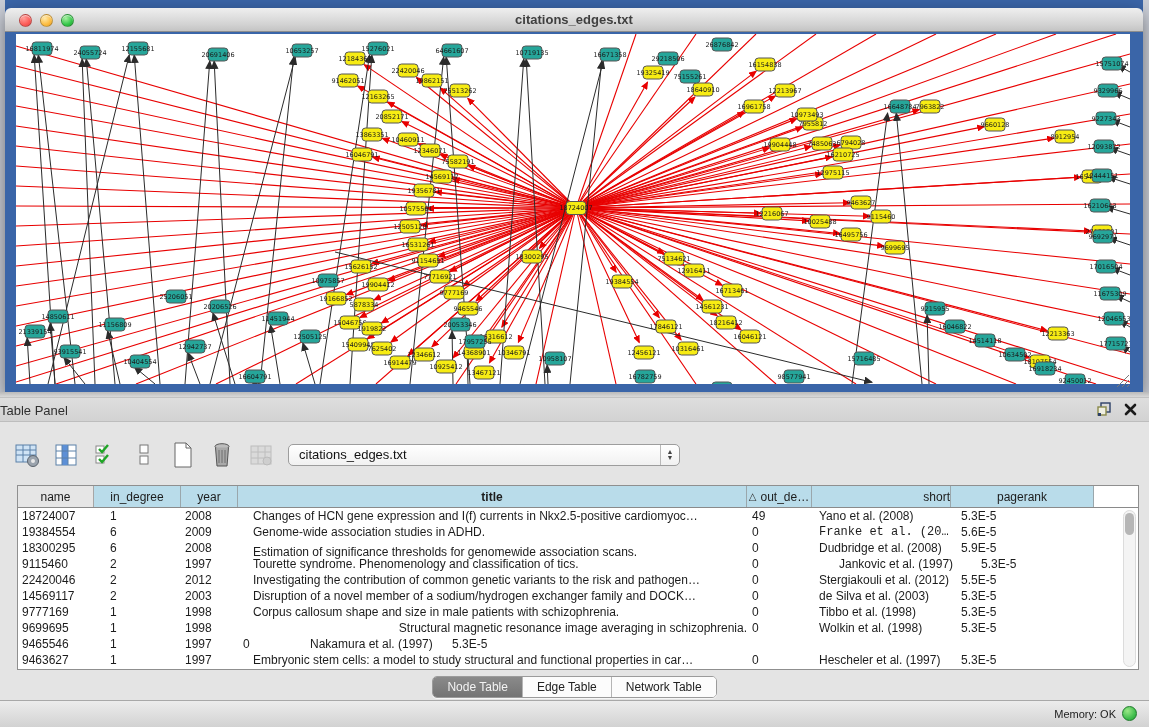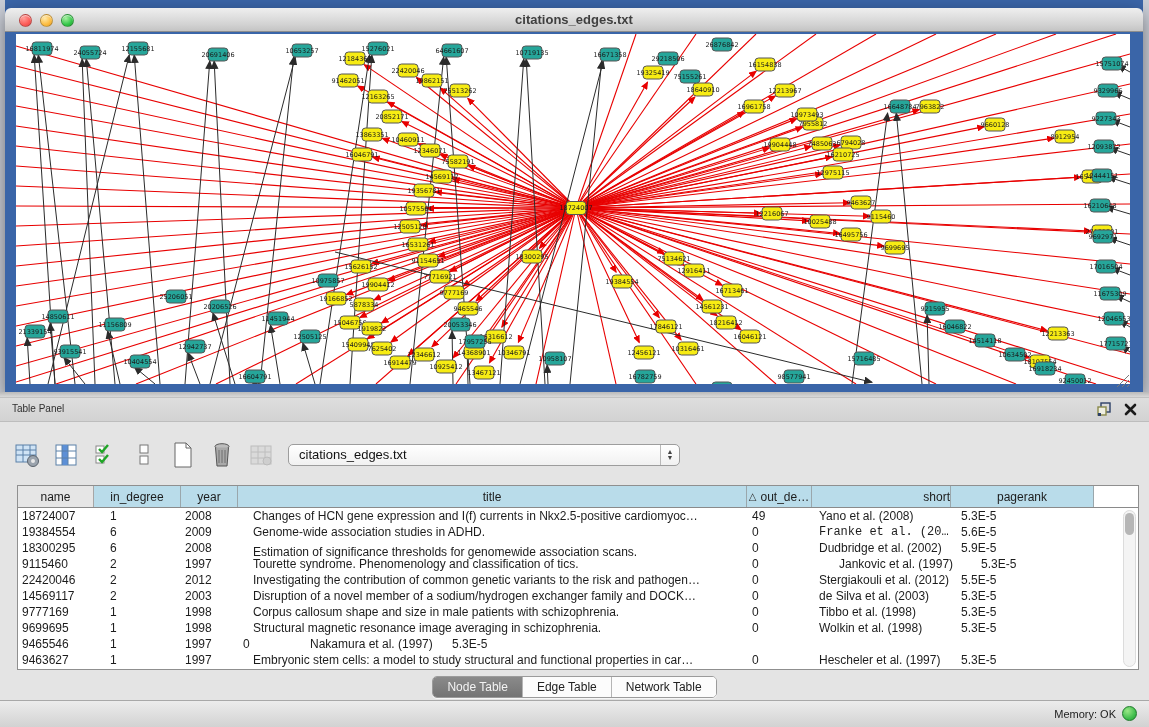--- a/index.html
+++ b/index.html
@@ -29,21 +29,21 @@
   .net-canvas { position:absolute; left:11px; top:2px; width:1114px; height:350px; background:#ffffff; }
   .net-canvas svg { display:block; }
   .resize-grip { position:absolute; right:13px; bottom:4px; width:14px; height:14px; }
 
   
   .dock { position:absolute; left:0; top:392px; width:1149px; height:335px; background:#e4e4e4; }
   .dock-edge { position:absolute; left:0; top:0; width:100%; height:6px;
     background:linear-gradient(#b9b9b9,#d9d9d9); border-bottom:1px solid #c2c2c2; }
   .panel-titlebar { position:absolute; left:0; top:6px; width:100%; height:24px;
     background:linear-gradient(#dedede,#d2d2d2); border-bottom:1px solid #bdbdbd; }
-  .panel-titlebar .label { position:absolute; left:12px; top:5px; font-size:10px; color:#303030; }
+  .panel-titlebar .label { position:absolute; left:0; top:5px; font-size:13px; color:#303030; }
   .panel-btns { position:absolute; right:12px; top:4px; display:flex; gap:12px; align-items:center; }
 
   .toolbar { position:absolute; left:14px; top:46px; height:34px; display:flex; align-items:center; gap:13px; }
   .tb-icon { width:26px; height:26px; display:flex; align-items:center; justify-content:center; }
   .fx { font-family:"Liberation Serif","DejaVu Serif",serif; font-style:italic; font-weight:bold;
     font-size:16px; color:#222; }
   .fx small { font-size:10px; font-weight:bold; }
 
   .combo { position:absolute; left:288px; top:52px; width:392px; height:22px;
     background:linear-gradient(#ffffff,#f1f1f1); border:1px solid #9d9d9d; border-radius:5px;
@@ -605,21 +605,21 @@
     <div class="thead" id="thead">
         <div class="th gray" style="width: 76px;">
           <span>name</span>
         </div>
         <div class="th" style="width: 87px;">
           <span>in_degree</span>
         </div>
         <div class="th" style="width: 57px;">
           <span>year</span>
         </div>
-        <div class="th" style="width: 509px;">
+        <div class="th" style="width: 509px; font-weight: bold;">
           <span>title</span>
         </div>
         <div class="th" style="width: 65px;">
           <span class="sort">△</span>
           <span>out_de…</span>
         </div>
         <div class="th" style="width: 139px; justify-content: flex-end;">
           <span>short</span>
         </div>
         <div class="th" style="width: 143px;">
@@ -644,21 +644,21 @@
           <div class="td" style="width: 65px; padding-left: 5px;">0</div>
           <div class="td" style="width: 139px; padding-left: 7px; font-family: Liberation Mono, monospace;">Franke et al. (2009)</div>
           <div class="td" style="width: 143px; padding-left: 10px;">5.6E-5</div>
         </div>
         <div class="tr">
           <div class="td" style="width: 76px; padding-left: 4px;">18300295</div>
           <div class="td" style="width: 87px; padding-left: 16px;">6</div>
           <div class="td" style="width: 57px; padding-left: 4px;">2008</div>
           <div class="td" style="width: 509px; padding-left: 15px; margin-top: 8px;">Estimation of significance thresholds for genomewide association scans.</div>
           <div class="td" style="width: 65px; padding-left: 5px;">0</div>
-          <div class="td" style="width: 139px; padding-left: 7px;">Dudbridge et al. (2002)</div>
+          <div class="td" style="width: 139px; padding-left: 7px;">Dudbridge et al. (2008)</div>
           <div class="td" style="width: 143px; padding-left: 10px;">5.9E-5</div>
         </div>
         <div class="tr">
           <div class="td" style="width: 76px; padding-left: 4px;">9115460</div>
           <div class="td" style="width: 87px; padding-left: 16px;">2</div>
           <div class="td" style="width: 57px; padding-left: 4px;">1997</div>
           <div class="td" style="width: 509px; padding-left: 15px;">Tourette syndrome. Phenomenology and classification of tics.</div>
           <div class="td" style="width: 65px; padding-left: 5px;">0</div>
           <div class="td" style="width: 139px; padding-left: 7px; margin-left: 20px;">Jankovic et al. (1997)</div>
           <div class="td" style="width: 143px; padding-left: 10px;">5.3E-5</div>
@@ -687,21 +687,21 @@
           <div class="td" style="width: 57px; padding-left: 4px;">1998</div>
           <div class="td" style="width: 509px; padding-left: 15px;">Corpus callosum shape and size in male patients with schizophrenia.</div>
           <div class="td" style="width: 65px; padding-left: 5px;">0</div>
           <div class="td" style="width: 139px; padding-left: 7px;">Tibbo et al. (1998)</div>
           <div class="td" style="width: 143px; padding-left: 10px;">5.3E-5</div>
         </div>
         <div class="tr">
           <div class="td" style="width: 76px; padding-left: 4px;">9699695</div>
           <div class="td" style="width: 87px; padding-left: 16px;">1</div>
           <div class="td" style="width: 57px; padding-left: 4px;">1998</div>
-          <div class="td" style="width: 509px; padding-left: 15px;">Structural magnetic resonance image averaging in schizophrenia.</div>
+          <div class="td" style="width: 509px; padding-left: 15px; text-align: right;">Structural magnetic resonance image averaging in schizophrenia.</div>
           <div class="td" style="width: 65px; padding-left: 5px;">0</div>
           <div class="td" style="width: 139px; padding-left: 7px;">Wolkin et al. (1998)</div>
           <div class="td" style="width: 143px; padding-left: 10px;">5.3E-5</div>
         </div>
         <div class="tr">
           <div class="td" style="width: 76px; padding-left: 4px;">9465546</div>
           <div class="td" style="width: 87px; padding-left: 16px;">1</div>
           <div class="td" style="width: 57px; padding-left: 4px;">1997</div>
           <div class="td" style="width: 65px; padding-left: 5px;">0</div>
           <div class="td" style="width: 139px; padding-left: 7px;">Nakamura et al. (1997)</div>

